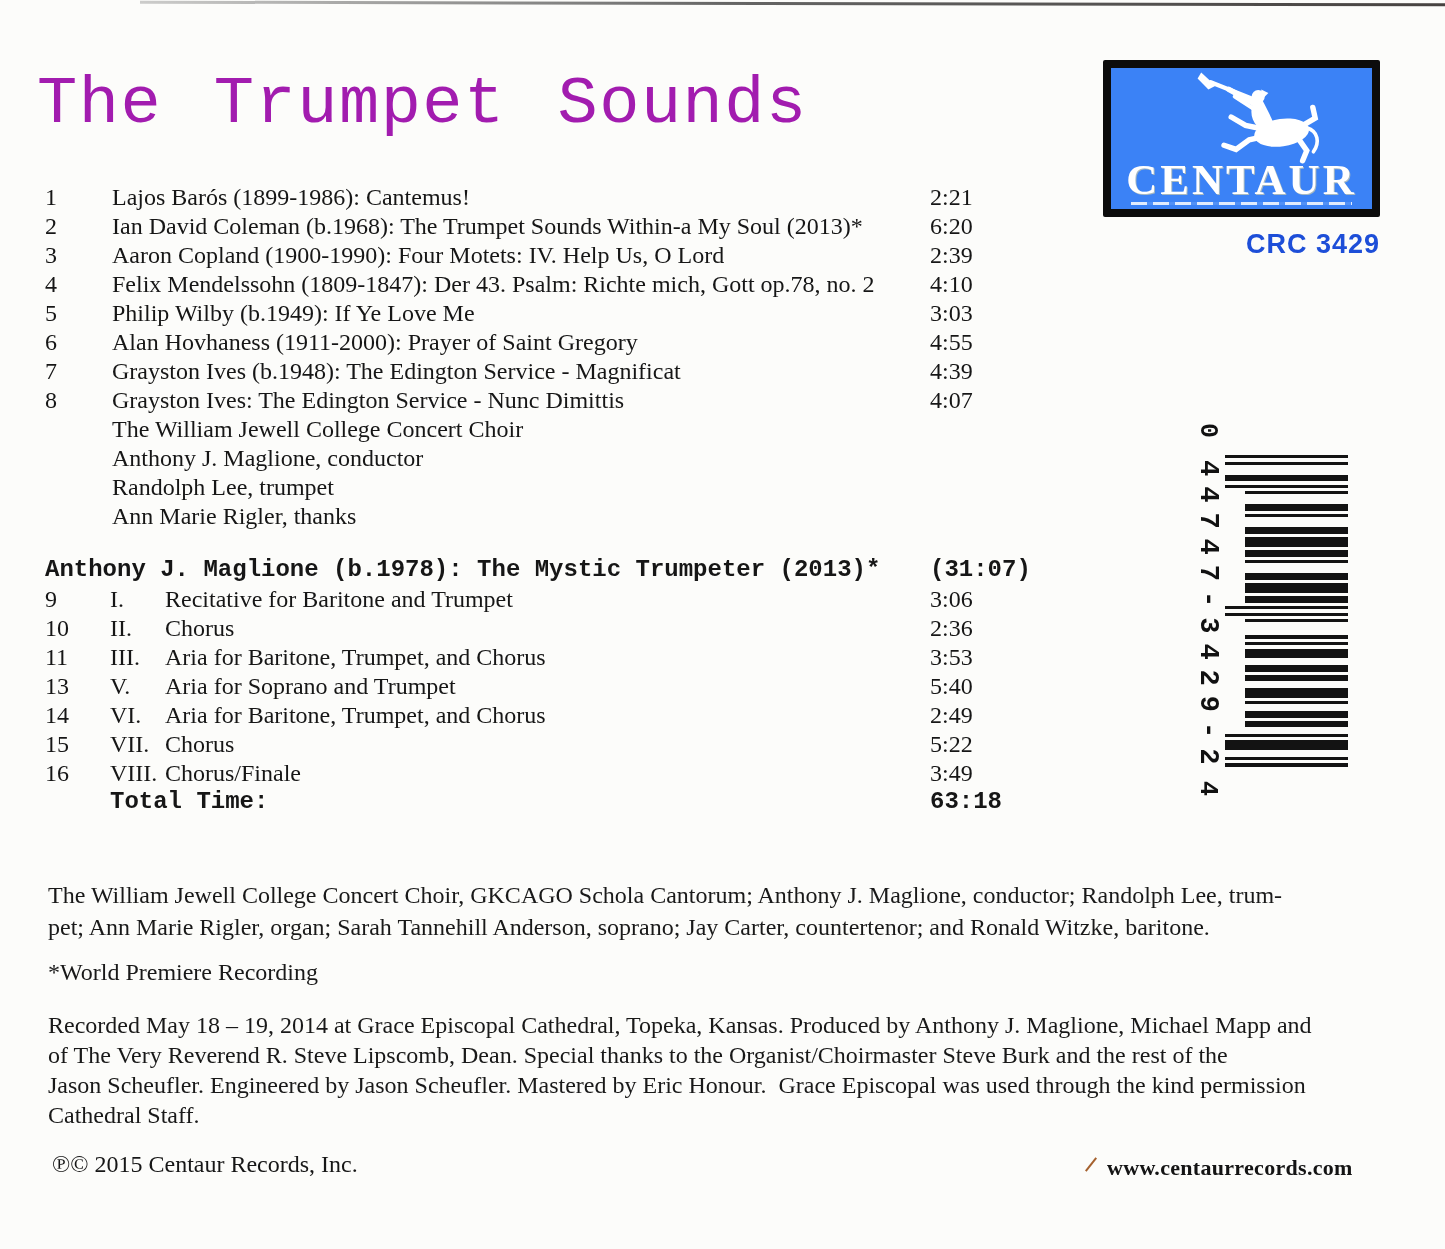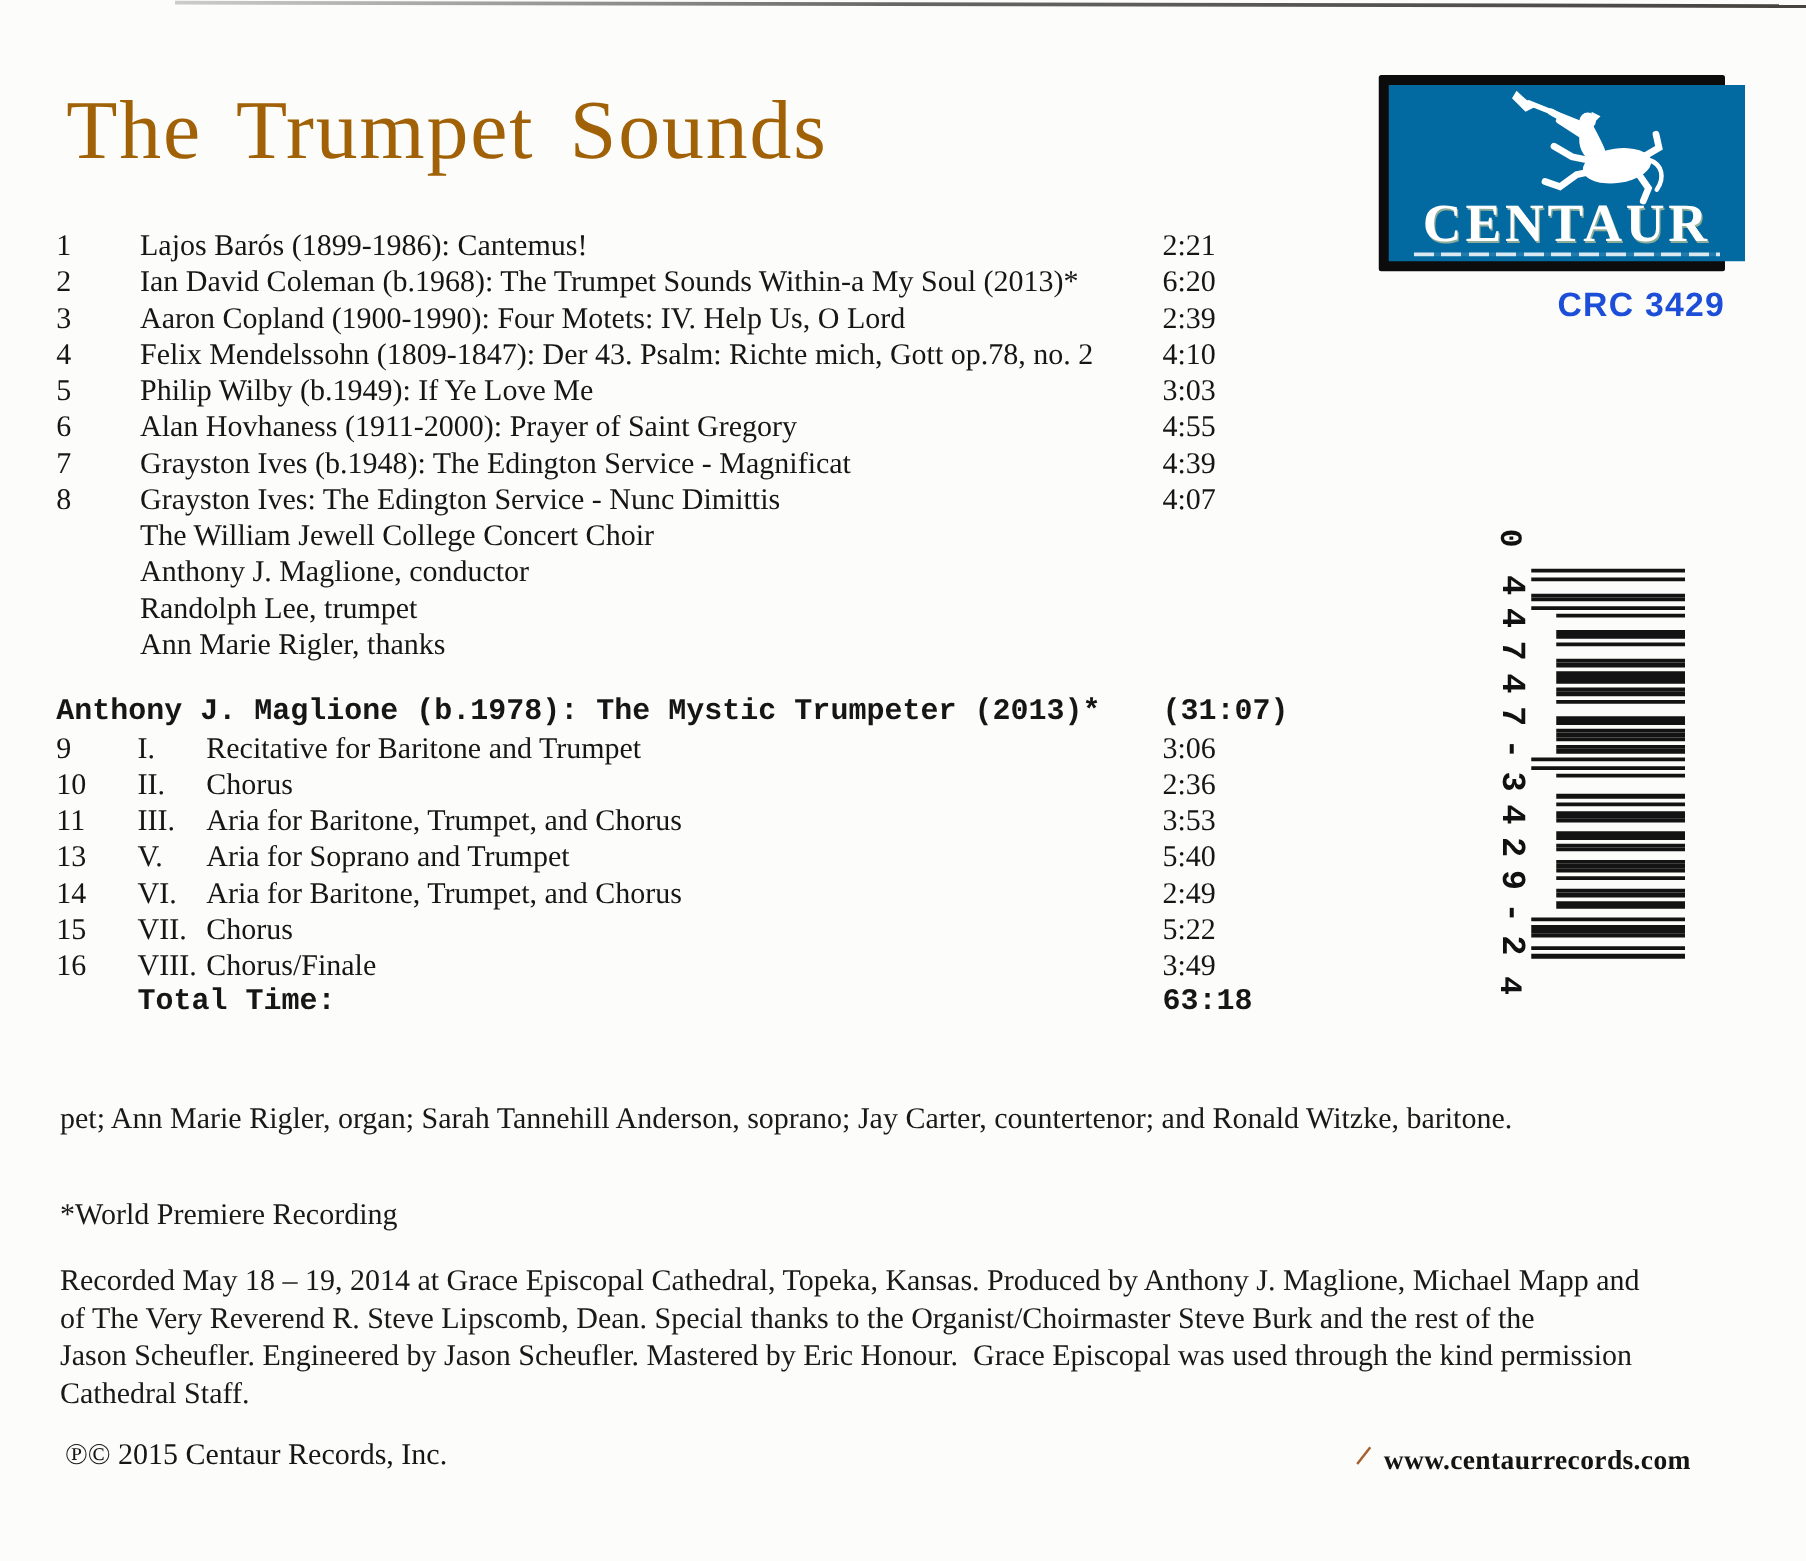--- a/index.html
+++ b/index.html
@@ -4,21 +4,21 @@
 <style>
   html,body{margin:0;padding:0;background:#e8e8e8;}
   #page{position:relative;width:1445px;height:1249px;background:#fcfcfa;overflow:hidden;
         font-family:"Liberation Serif",serif;color:#161616;}
   
   #scanline{position:absolute;left:140px;top:2px;width:1305px;height:3px;
     background:linear-gradient(to right,rgba(60,60,60,.25),rgba(20,20,20,.65) 45%,rgba(25,20,18,.8));
     transform:rotate(.12deg);}
   #tickmark{position:absolute;left:1090px;top:1156px;width:2px;height:17px;background:#a5612e;transform:rotate(38deg);}
   
-  #album-title{position:absolute;left:53px;top:66px;font-size:67px;letter-spacing:1.5px;word-spacing:10px;color:#a16207;}
+  #album-title{position:absolute;left:37px;top:66px;font-size:67px;letter-spacing:1.5px;word-spacing:10px;color:#a21caf;font-family:Liberation Mono, monospace;}
   
   .tracklist{position:absolute;left:45px;width:975px;font-size:24px;}
   #tracklist-1{top:183px;}
   #tracklist-2{top:556px;}
   .row{display:flex;height:29px;line-height:28px;align-items:flex-start;}
   .col-num{width:67px;flex:0 0 auto;}
   .col-num2{width:65px;flex:0 0 auto;}
   .col-roman{width:55px;flex:0 0 auto;}
   .col-title{flex:1 1 auto;white-space:nowrap;overflow:visible;}
   .col-time{width:90px;flex:0 0 auto;text-align:left;white-space:nowrap;}
@@ -187,37 +187,38 @@
         </div>
       </div>
     <div class="row">
       <div class="col-num2"></div>
       <div class="col-title bold">Total Time:</div>
       <div class="col-time bold">63:18</div>
     </div>
   </div>
 
   <div id="credits" class="para">
+    <div class="pline">The William Jewell College Concert Choir, GKCAGO Schola Cantorum; Anthony J. Maglione, conductor; Randolph Lee, trum-</div>
     <div class="pline">pet; Ann Marie Rigler, organ; Sarah Tannehill Anderson, soprano; Jay Carter, countertenor; and Ronald Witzke, baritone.</div>
   </div>
 
   <div id="premiere" class="para">*World Premiere Recording</div>
 
   <div id="recording" class="para">
     <div class="pline">Recorded May 18 – 19, 2014 at Grace Episcopal Cathedral, Topeka, Kansas. Produced by Anthony J. Maglione, Michael Mapp and</div>
     <div class="pline">of The Very Reverend R. Steve Lipscomb, Dean. Special thanks to the Organist/Choirmaster Steve Burk and the rest of the</div>
     <div class="pline">Jason Scheufler. Engineered by Jason Scheufler. Mastered by Eric Honour.  Grace Episcopal was used through the kind permission</div>
     <div class="pline">Cathedral Staff.</div>
   </div>
 
   <div id="copyright">℗© 2015 Centaur Records, Inc.</div>
   <div id="website">www.centaurrecords.com</div>
 
   <div id="logo">
-    <div id="logo-inner" style="background: #0369a1; padding-left: 24px;">
+    <div id="logo-inner" style="background: #3b82f6;">
       <svg id="logo-figure" width="200" height="96" viewBox="0 0 260 160" aria-hidden="true">
         <g fill="#ffffff" stroke="#ffffff" stroke-linecap="round">
 
           <polygon points="62,6 86,28 74,34 56,16" stroke="none"></polygon>
           <line x1="78" y1="22" x2="148" y2="50" stroke-width="7"></line>
 
           <circle cx="157" cy="46" r="11" stroke="none"></circle>
           <polygon points="162,34 174,40 164,50" stroke="none"></polygon>
 
           <line x1="158" y1="62" x2="108" y2="34" stroke-width="9"></line>

